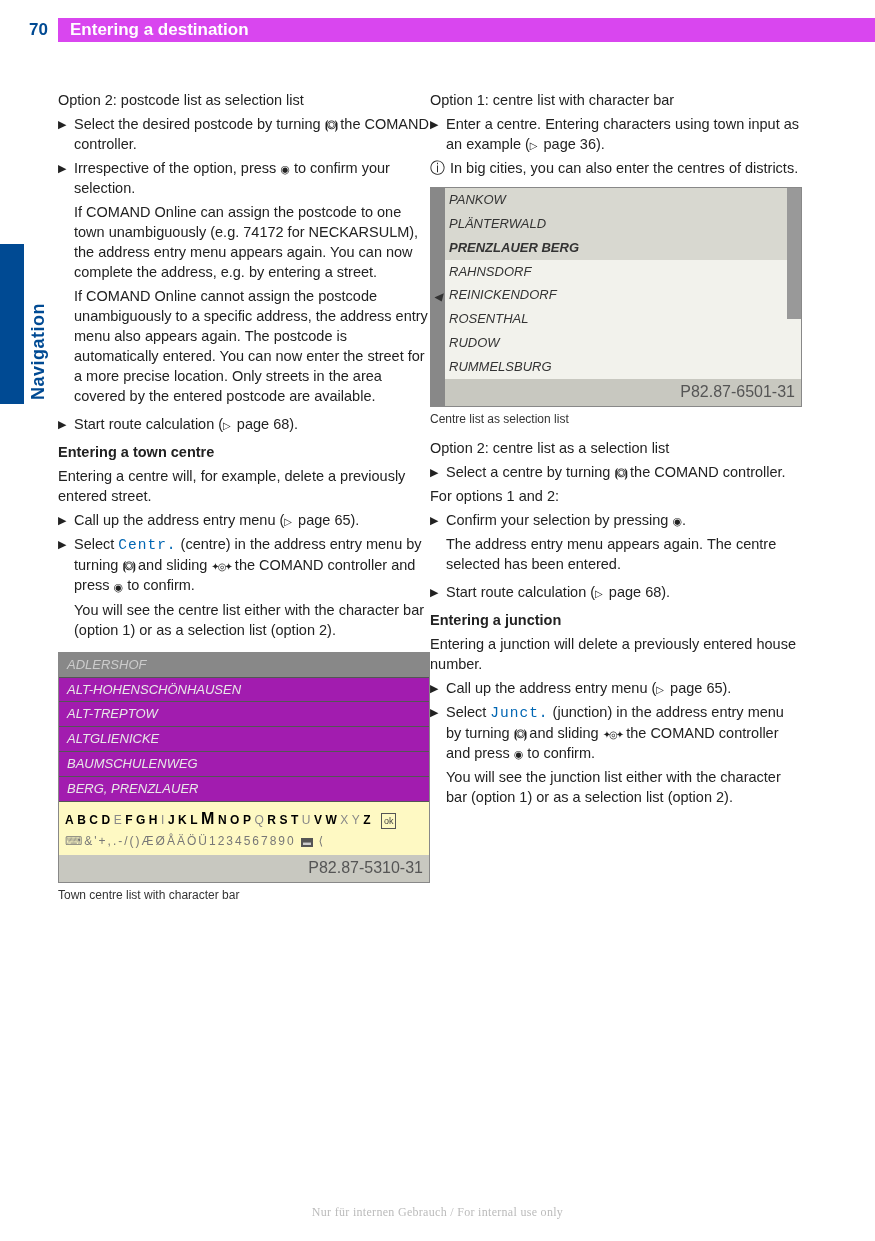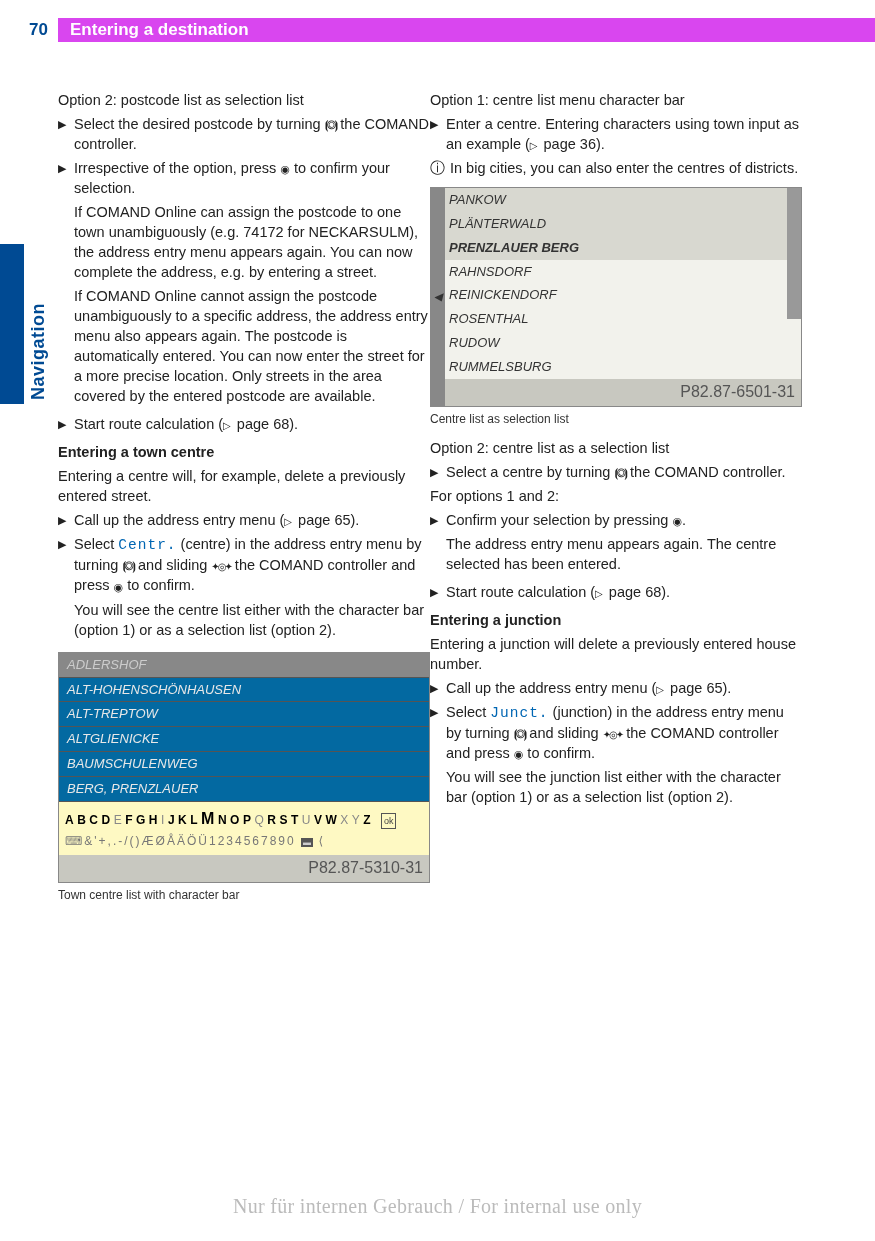--- a/index.html
+++ b/index.html
@@ -102,21 +102,21 @@
   .ctrl-press::before { content: "◉"; font-size: 11px; }
   .ctrl-slide::before { content: "✦◎✦"; font-size: 10px; letter-spacing: -2px; }
   .xref::before { content: "▷"; font-size: 10px; margin-right: 2px; }
   .figure {
     border: 1px solid #888;
     margin: 8px 0 4px 0;
     width: 100%;
     background: #d8d8d0;
   }
   .fig-list {
-    background: #0369a1;
+    background: #a21caf;
     color: #e8e8e8;
     font-style: italic;
     font-family: Arial, sans-serif;
     font-size: 13px;
   }
   .fig-list-row {
     padding: 3px 8px;
     border-bottom: 1px solid #555;
   }
   .fig-list-row.top { background: #888; color: #ccc; }
@@ -176,21 +176,21 @@
     height: 60%;
     background: #999;
   }
   .footer-note {
     position: absolute;
     bottom: 20px;
     left: 0; right: 0;
     text-align: center;
     color: #bbb;
     font-family: Georgia, serif;
-    font-size: 20px;
+    font-size: 12px;
     letter-spacing: 0.3px;
   }
 </style>
 </head>
 <body>
 
 <div class="header-bar">
   <div class="page-num">70</div>
   <div class="chapter-title">Entering a destination</div>
 </div>
@@ -263,21 +263,21 @@
           <span style="background:#555;color:#ccc;padding:0 2px;font-size:8px;letter-spacing:0">▬</span>
           <span>⟨</span>
         </div>
       </div>
       <div class="fig-id">P82.87-5310-31</div>
     </div>
     <p class="fig-caption">Town centre list with character bar</p>
   </div>
 
   <div class="col">
-    <p>Option 1: centre list menu character bar</p>
+    <p>Option 1: centre list with character bar</p>
 
     <div class="step">
       <div class="bullet">▶</div>
       <div class="step-body">
         <span>Enter a centre. Entering characters using town input as an example (</span><span class="xref"></span><span> page 36).</span>
       </div>
     </div>
 
     <div class="info-row">
       <div class="info-icon">ⓘ</div>

